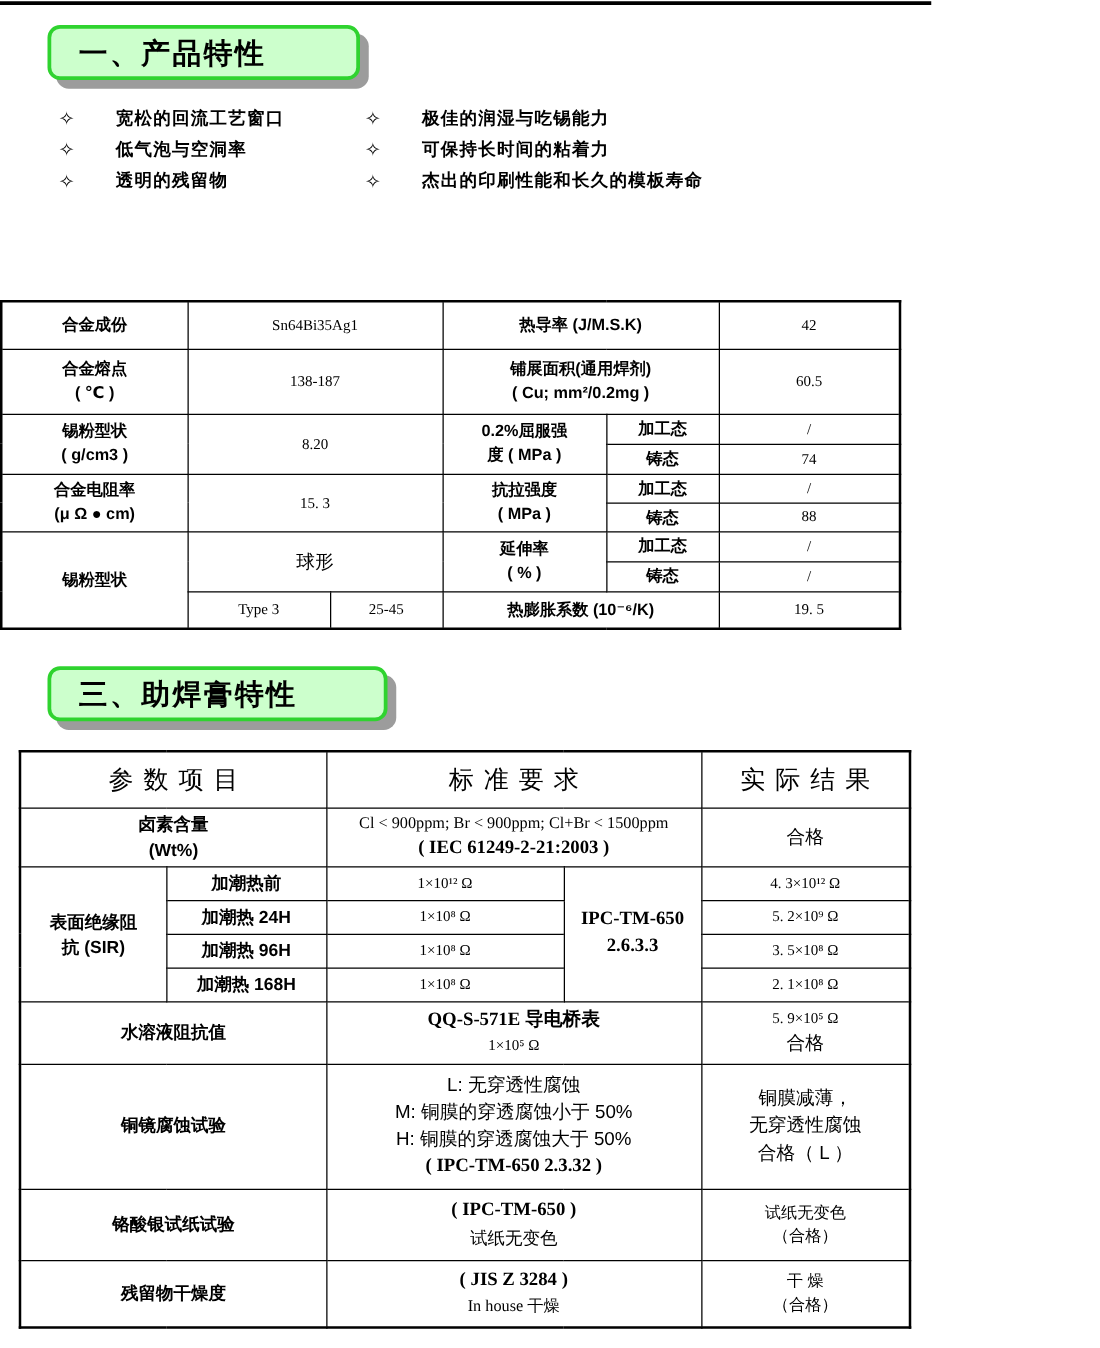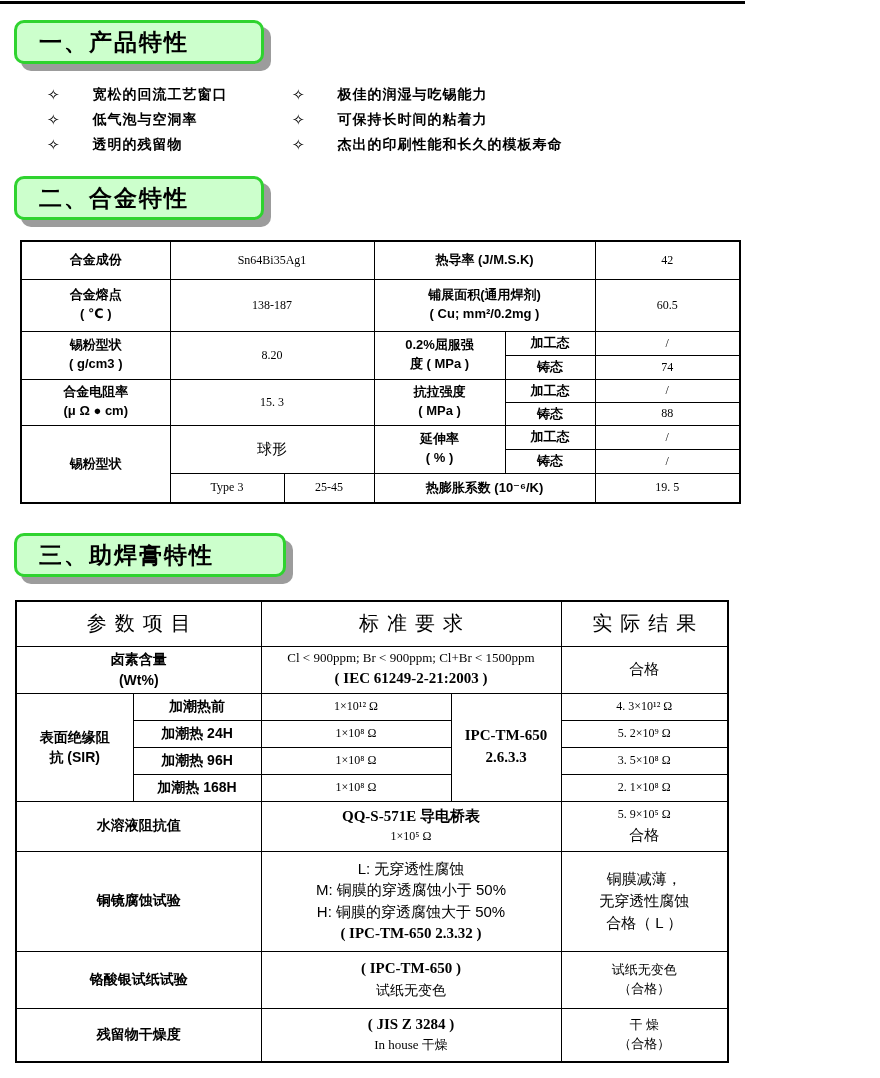--- a/index.html
+++ b/index.html
@@ -3,21 +3,21 @@
 <meta charset="utf-8">
 <style>
   html,body{margin:0;padding:0;background:#fff;}
   #page{position:relative;width:880px;height:1078px;background:#fff;
         font-family:"Liberation Sans","DejaVu Sans",sans-serif;color:#000;}
   #top-rule{position:absolute;left:0;top:1px;width:745px;height:3px;background:#000;}
 
   .hdr-box{position:absolute;height:44px;background:#ccffcc;border:3px solid #2fd32f;
            border-radius:10px;box-shadow:7px 7px 0 #9c9c9c;
            display:flex;align-items:center;padding-left:22px;box-sizing:border-box;
-           font-weight:bold;font-size:23px;letter-spacing:2px;}
+           font-weight:bold;font-size:23px;letter-spacing:2px;margin-left:24px;}
   #s1-box{left:14px;top:20px;width:250px;}
   #s2-box{left:14px;top:176px;width:250px;}
   #s3-box{left:14px;top:533px;width:272px;}
 
   .feature-row{position:absolute;display:flex;align-items:center;font-weight:bold;font-size:14px;}
   .feature-row .diamond{font-weight:normal;font-size:15px;margin-right:0;}
   .feature-row .ftext{margin-left:33px;letter-spacing:1px;}
 
   table{border-collapse:collapse;table-layout:fixed;}
   td,th{border:1.5px solid #000;text-align:center;vertical-align:middle;padding:1px 2px;overflow:hidden;}
@@ -62,25 +62,22 @@
   </div>
   <div class="feature-row" style="left:292px;top:111px;">
     <span class="diamond">✧</span>
     <span class="ftext">可保持长时间的粘着力</span>
   </div>
   <div class="feature-row" style="left:292px;top:136px;">
     <span class="diamond">✧</span>
     <span class="ftext">杰出的印刷性能和长久的模板寿命</span>
   </div>
 
-  <div class="hdr-box" id="s2-box">
-    <span>二、合金特性</span>
-  </div>
-
-  <table class="t" id="alloy-table" style="left:20px;top:240px;width:719px;border-radius:18px;">
+
+  <table class="t" id="alloy-table" style="left:0;top:240px;width:719px;border-radius:18px;">
     <colgroup>
         <col style="width:149px">
         <col style="width:114px">
         <col style="width:90px">
         <col style="width:131px">
         <col style="width:90px">
         <col style="width:145px">
       </colgroup>
     <tbody>
         <tr style="height:38px">

